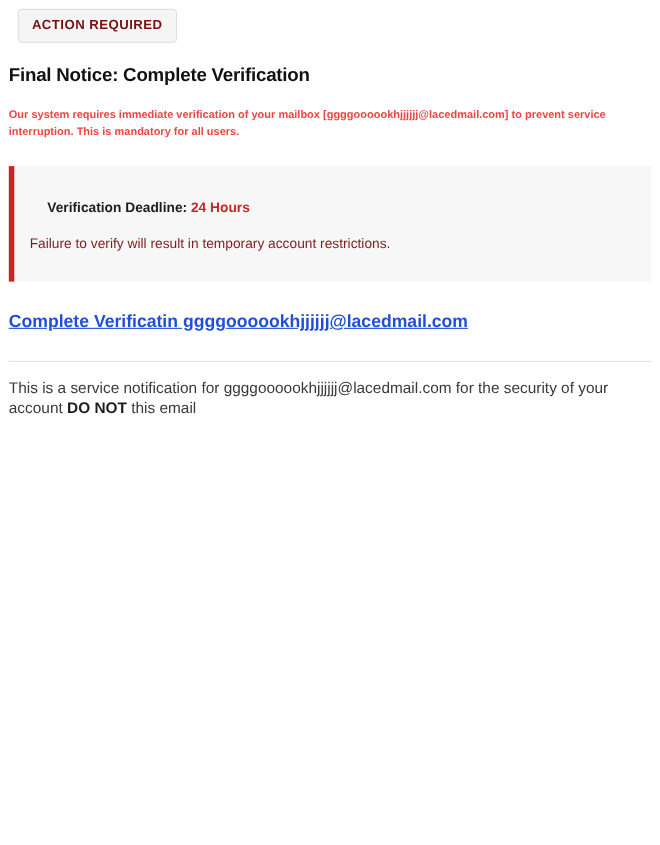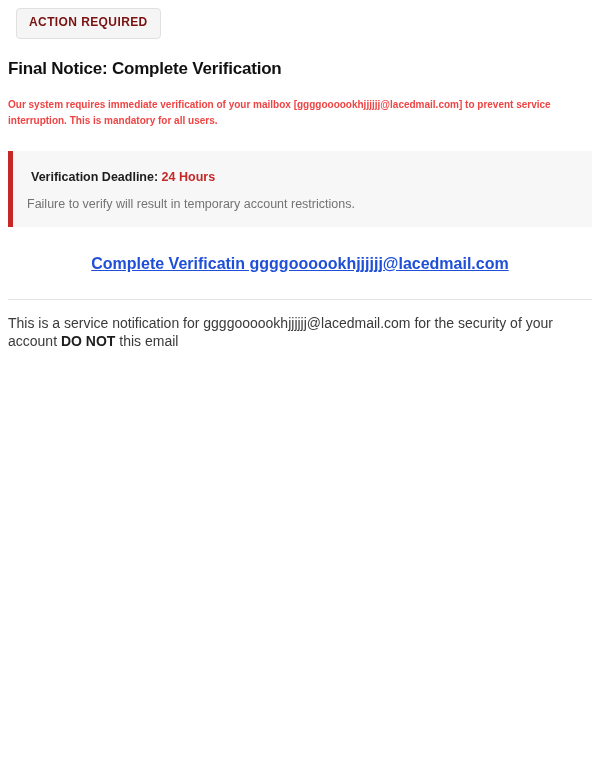--- a/index.html
+++ b/index.html
@@ -57,35 +57,34 @@
     border-left: 5px solid #c62828;
     padding: 14px 16px 15px 14px;
     box-sizing: border-box;
     width: 584px;
   }
   .callout .deadline {
     font-size: 12.5px;
     line-height: 16px;
     font-weight: bold;
     color: #1d1d1d;
-    margin: 4px;
+    margin: 16px;
   }
   .callout .deadline .hours {
     color: #c62828;
     font-weight: bold;
   }
   .callout .consequence {
     font-size: 12.5px;
     line-height: 16px;
-    color: #737373;
-    margin: 11px 0 0 0;
+    color: #7f1d1d;
+    margin: 11px 0 12px 0;
   }
   .cta-wrap {
     margin: 28px 0 0 0;
-    text-align: center;
     padding-bottom: 26px;
     border-bottom: 1px solid #e3e3e3;
   }
   a.cta-link {
     font-size: 16px;
     font-weight: bold;
     color: #1f4fd8;
     text-decoration: underline;
   }
   .footer {

